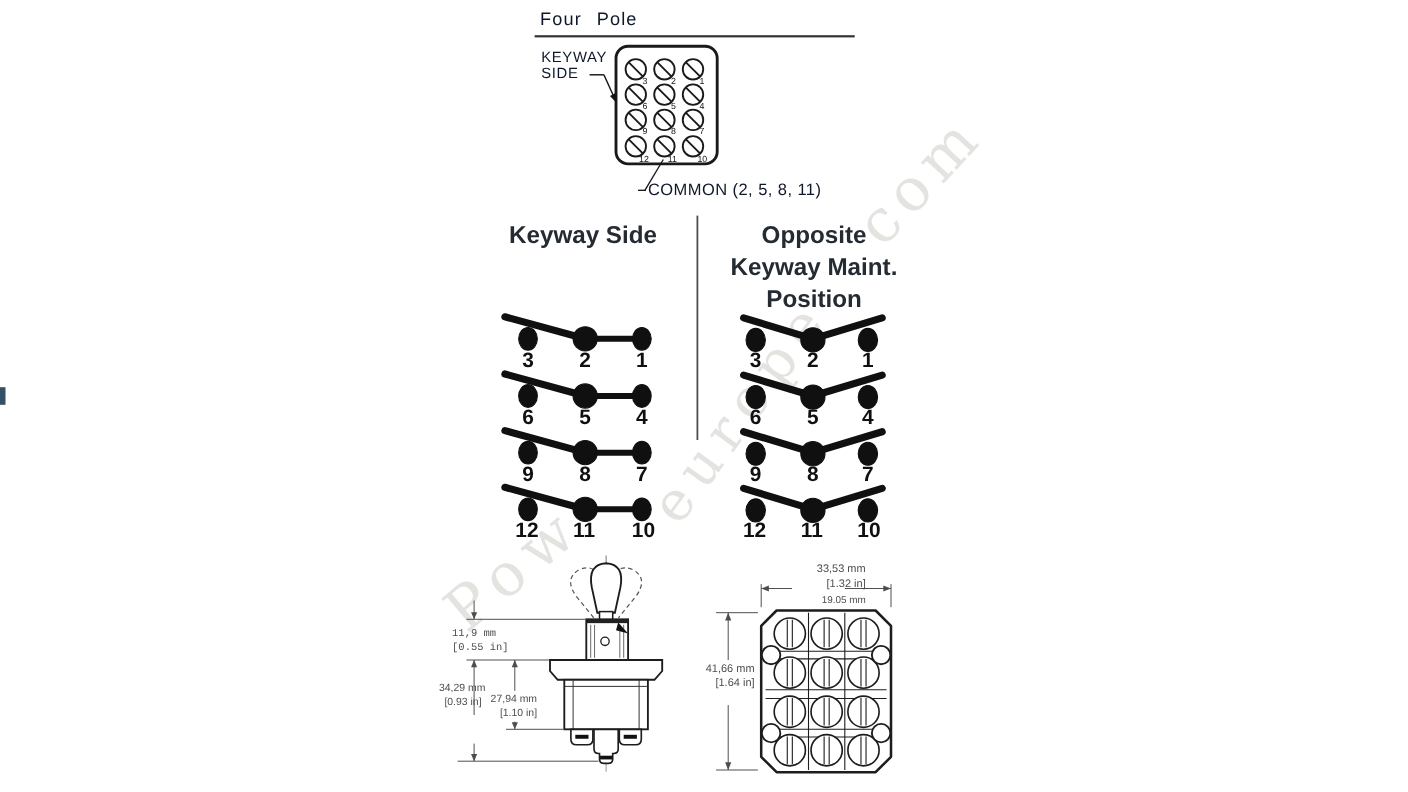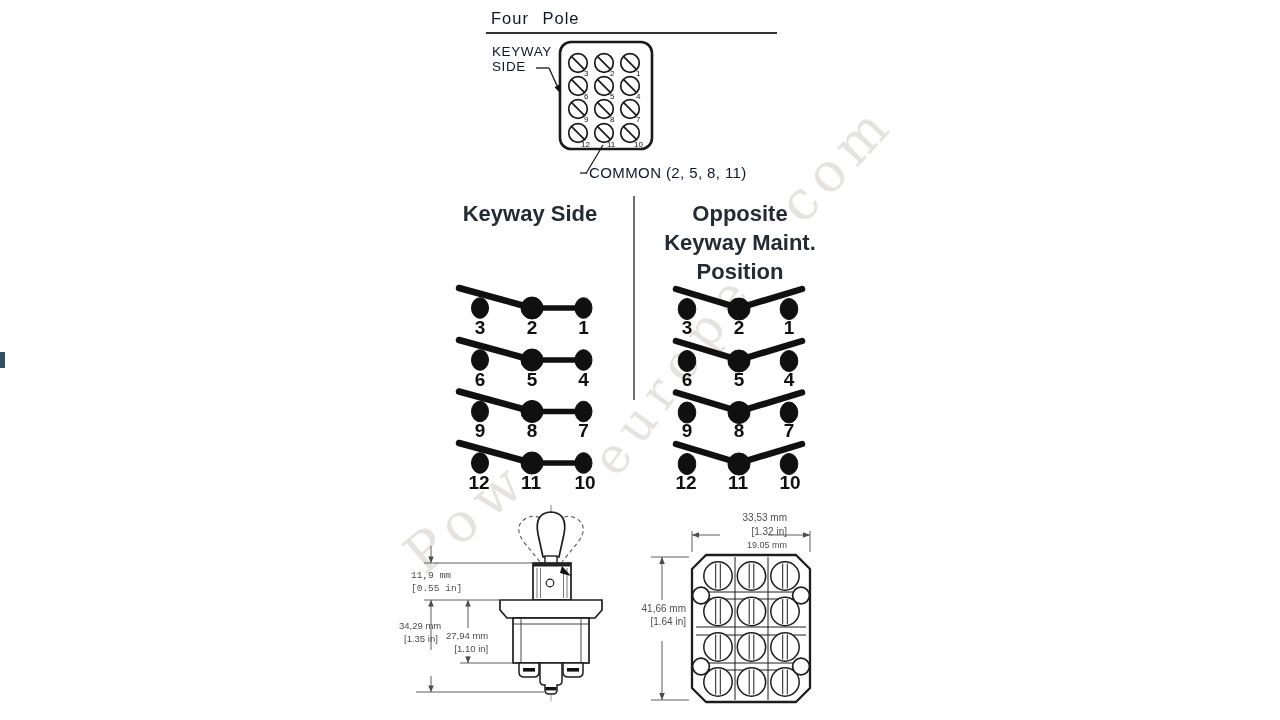--- a/index.html
+++ b/index.html
@@ -55,21 +55,21 @@
 <div class="abs dim" style="left:411px;top:570px;font-family:Liberation Mono, monospace;">
   <div>11,9 mm</div>
   <div>[0.55 in]</div>
 </div>
 <div class="abs dim" style="left:446px;top:630px;">
   <div>27,94 mm</div>
   <div style="padding-left:6px;text-align:right;">[1.10 in]</div>
 </div>
 <div class="abs dim" style="left:399px;top:620px;">
   <div>34,29 mm</div>
-  <div style="padding-left:5px;">[1.35 in]</div>
+  <div style="padding-left:5px;">[0.93 in]</div>
 </div>
 
 <div class="abs dim c s10" style="left:713px;top:511px;width:74px;">33,53 mm</div>
 <div class="abs dim c s10" style="left:713px;top:525px;width:74px;">[1.32 in]</div>
 <div class="abs dim c s9" style="left:713px;top:539px;width:74px;">19.05 mm</div>
 <div class="abs dim c s10" style="left:626px;top:602px;width:60px;">
   <div>41,66 mm</div>
   <div>[1.64 in]</div>
 </div>
 

